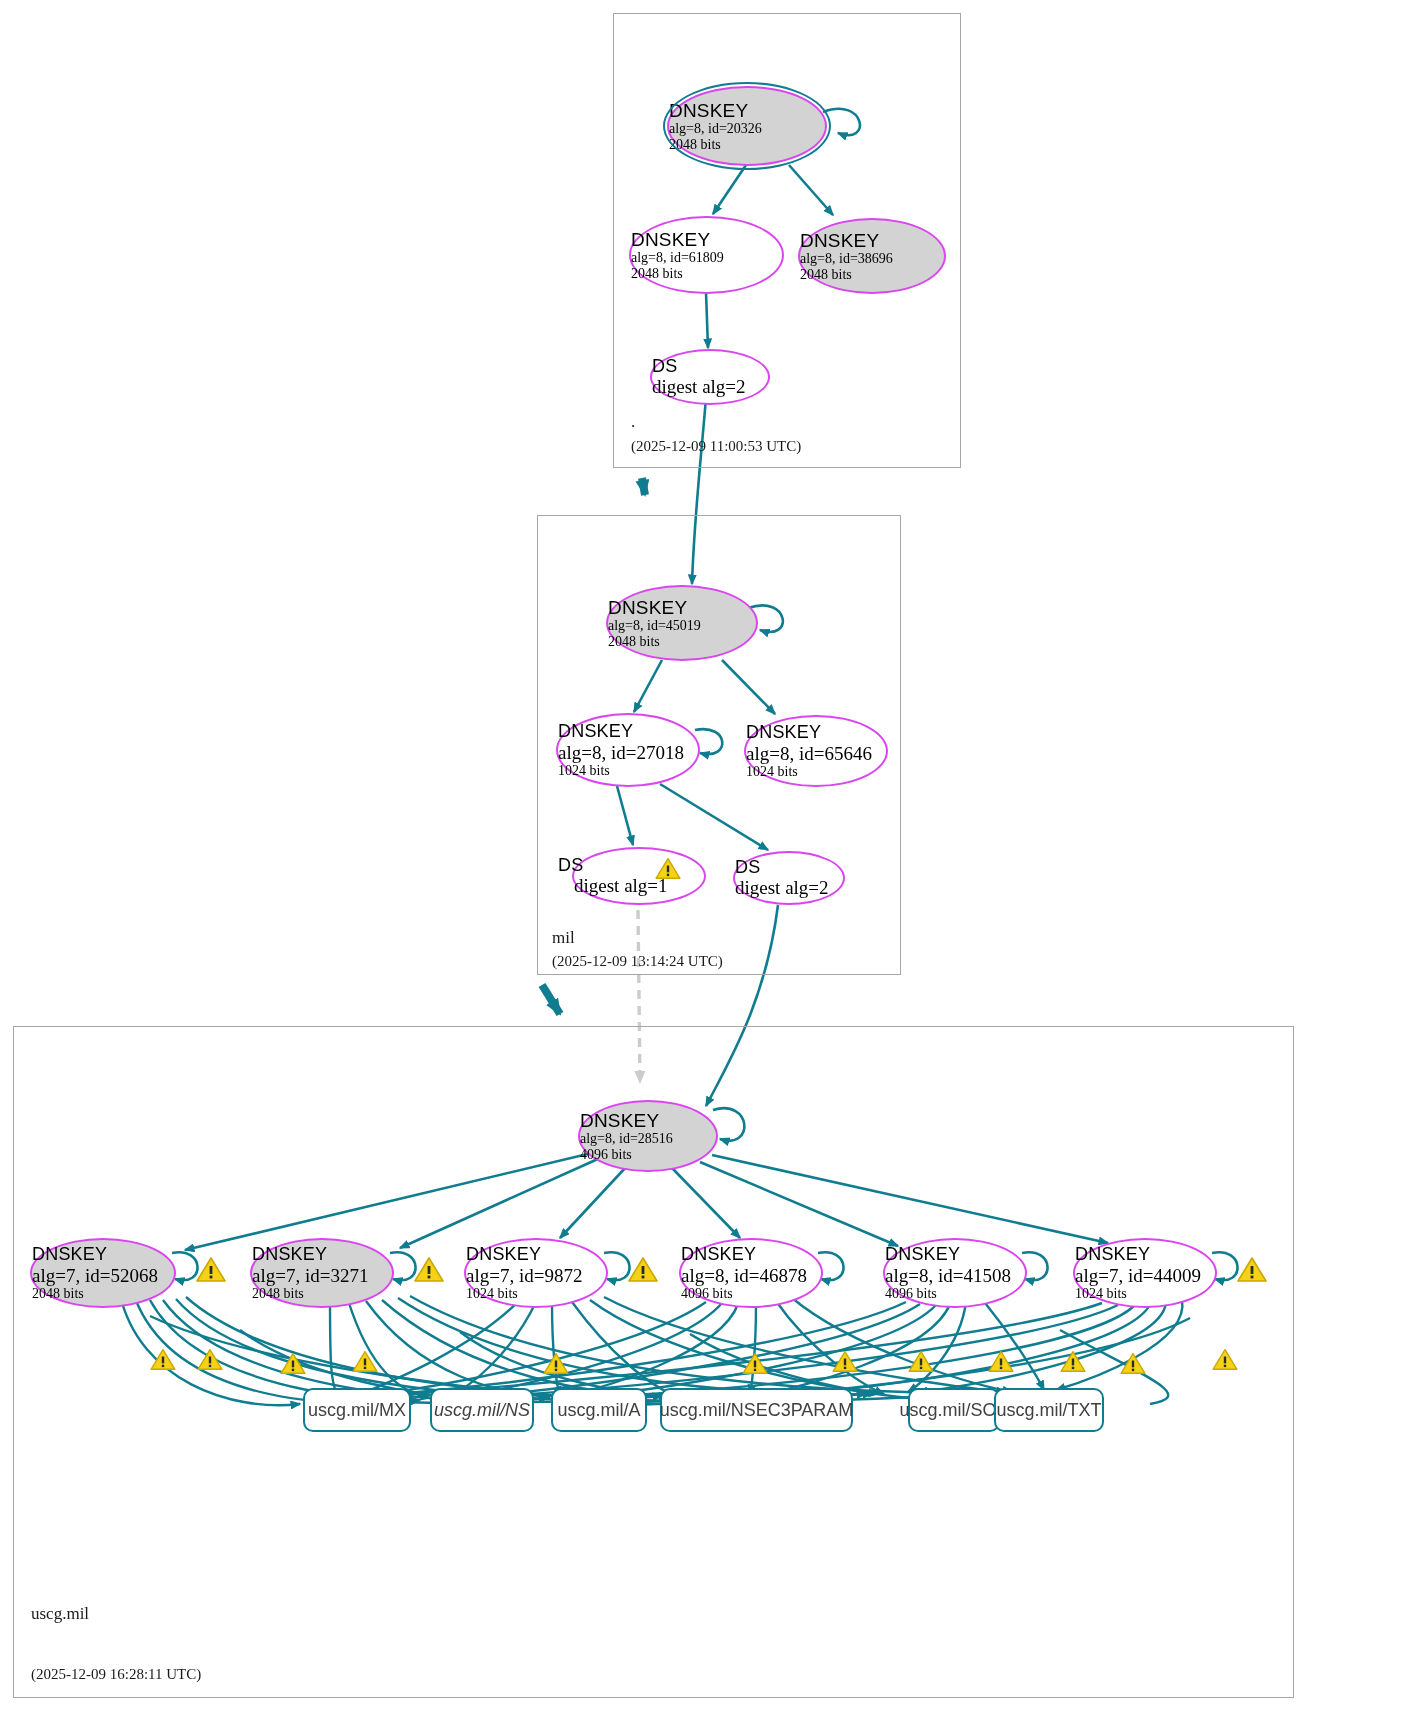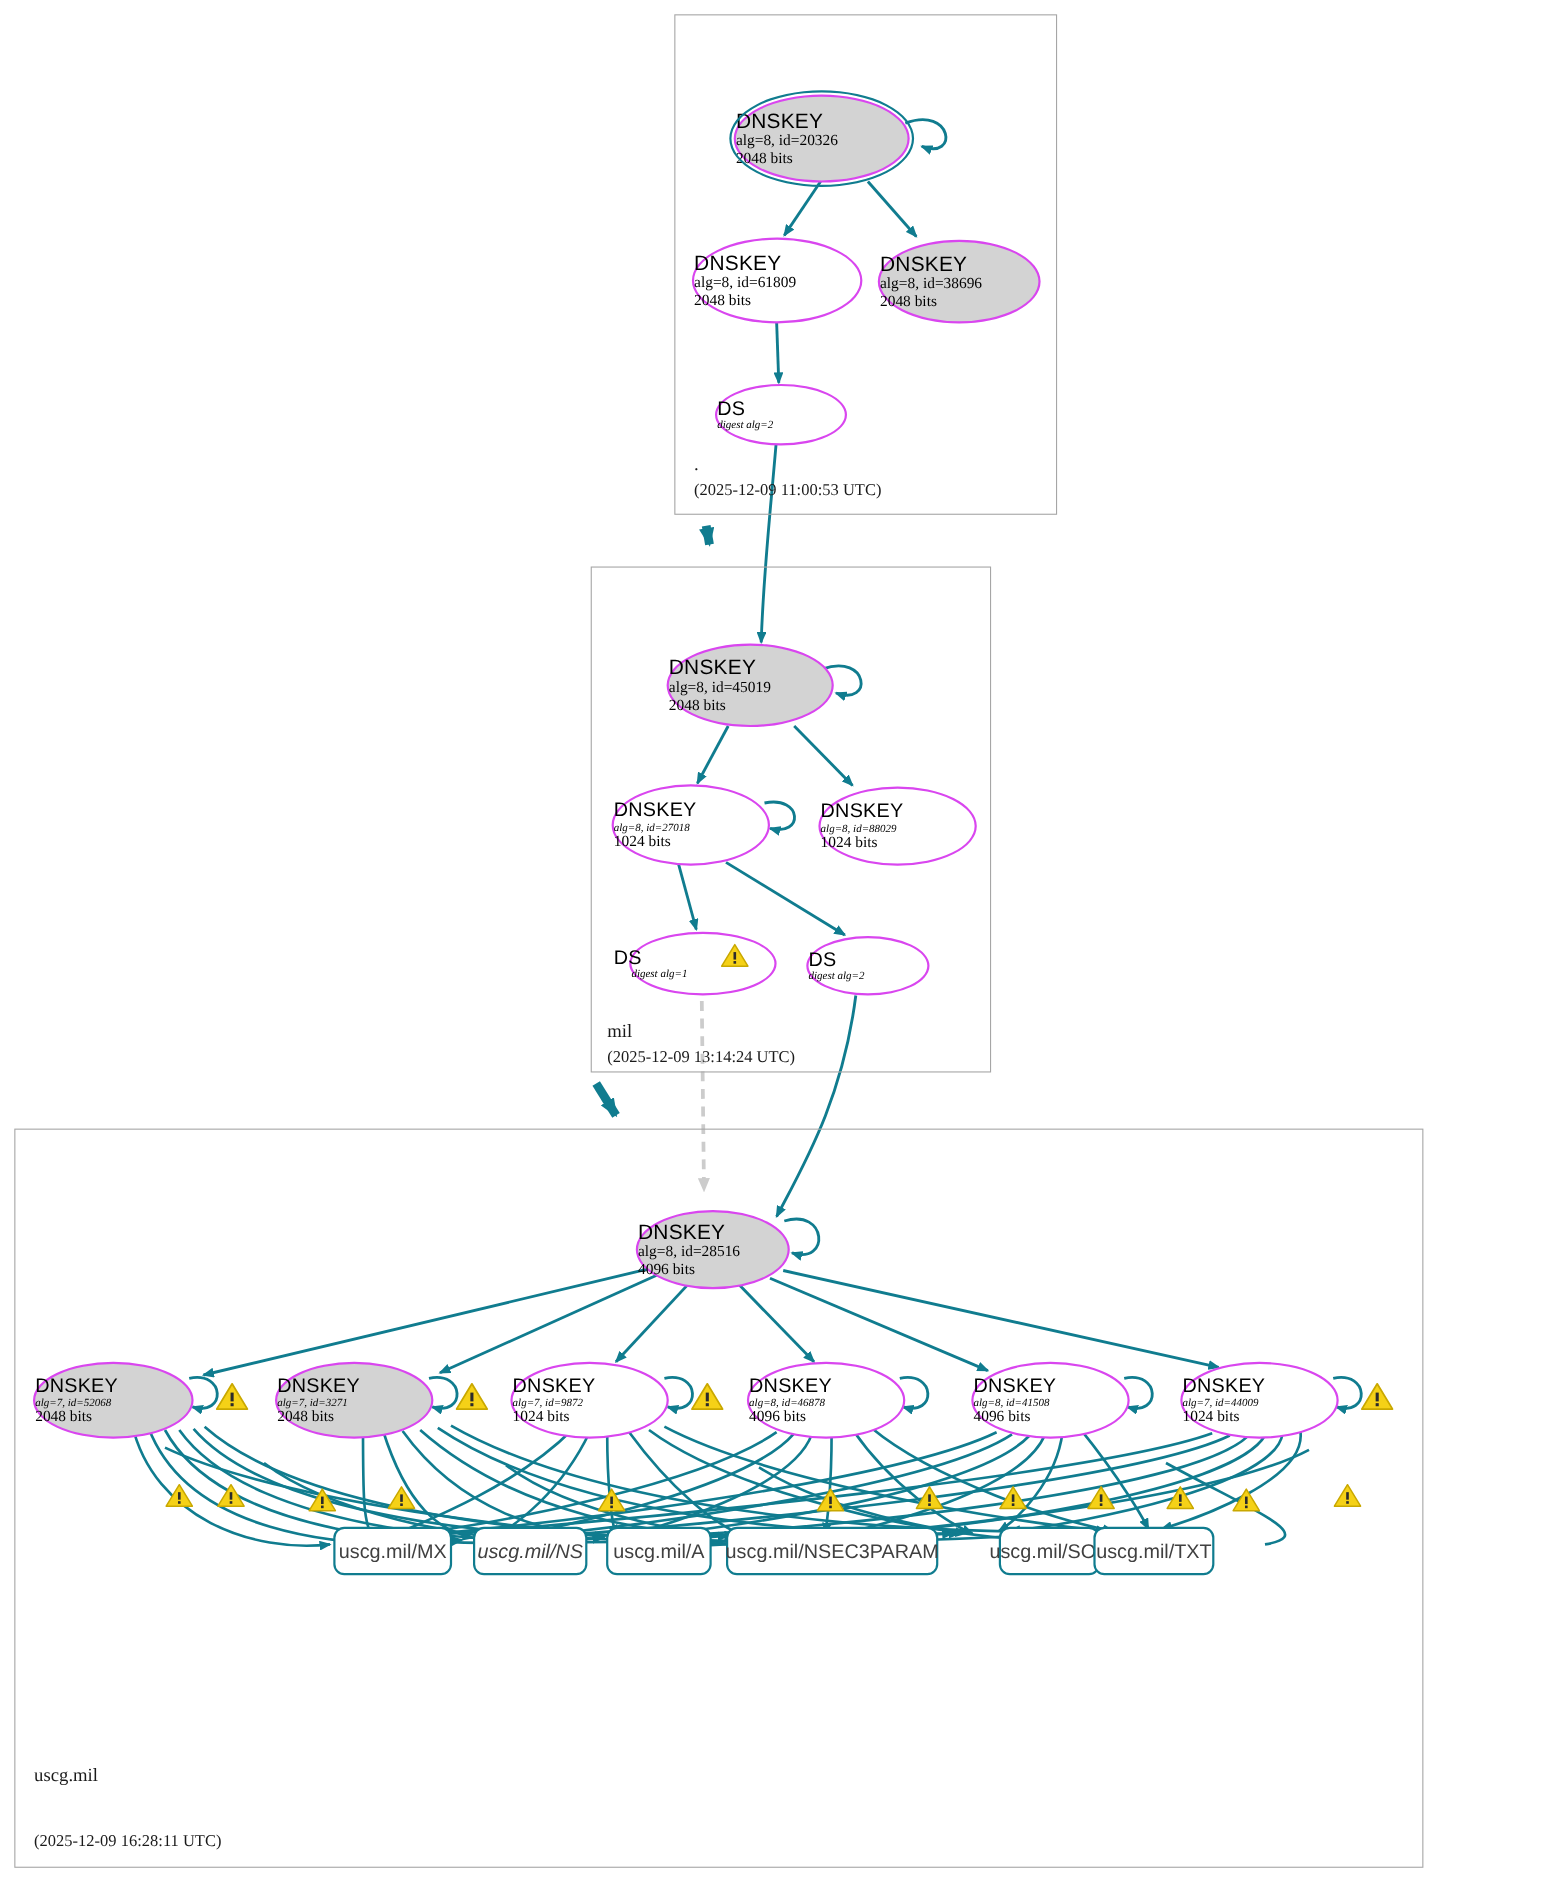--- a/index.html
+++ b/index.html
@@ -27,21 +27,21 @@
     position:absolute;box-sizing:border-box;
     display:flex;flex-direction:column;align-items:flex-start;justify-content:center;
     border:2px solid #d946ef;border-radius:50%;
     background:#ffffff;text-align:center;line-height:1.12;
     color:#000;
   }
   .node.grey{background:#d3d3d3;}
   .node .t1{font-size:19px;font-family:"Liberation Sans", sans-serif;letter-spacing:.2px;}
   .node .t2,.node .t3{font-size:14px;font-family:"Liberation Serif", serif;}
   .node.small .t1{font-size:18px;}
-  .node.small .t2{font-size:10px;font-style:italic;}
+  .node.small .t2{font-size:19px;}
 
   
   .dbl::before{
     content:"";position:absolute;left:-6px;top:-6px;right:-6px;bottom:-6px;
     border:2px solid #107c8f;border-radius:50%;pointer-events:none;
   }
 
   
   .rrset{
     position:absolute;box-sizing:border-box;
@@ -227,21 +227,21 @@
   </div>
 
   <div class="node small" style="left:556px;top:713px;width:144px;height:74px;">
     <div class="t1">DNSKEY</div>
     <div class="t2">alg=8, id=27018</div>
     <div class="t3">1024 bits</div>
   </div>
 
   <div class="node small" style="left:744px;top:715px;width:144px;height:72px;">
     <div class="t1">DNSKEY</div>
-    <div class="t2">alg=8, id=88029</div>
+    <div class="t2">alg=8, id=65646</div>
     <div class="t3">1024 bits</div>
   </div>
 
   <div class="node small" style="left:572px;top:847px;width:134px;height:58px;">
     <div class="t1" style="margin-left:-16px;">DS</div>
     <div class="t2">digest alg=1</div>
   </div>
   <div class="warn sm" style="left:655px;top:857px;">
     <svg viewBox="0 0 30 27">
         <path d="M15 2 L29 25 L1 25 Z" fill="#f5d117" stroke="#c9a800" stroke-width="1.6" stroke-linejoin="round"></path>

